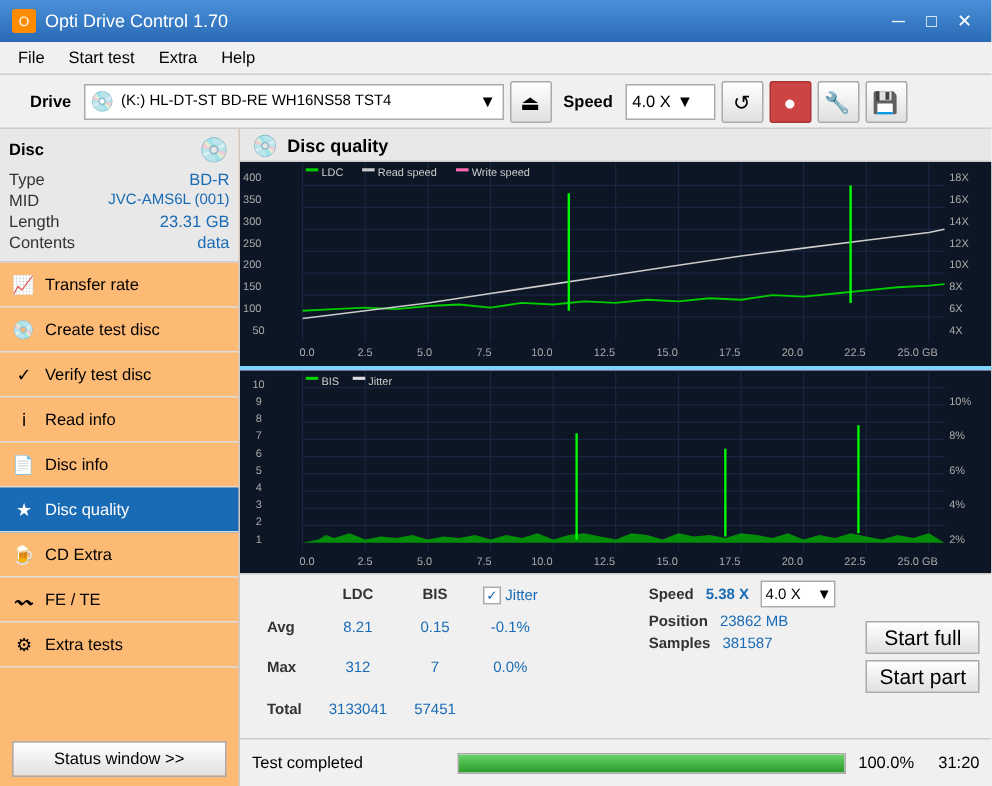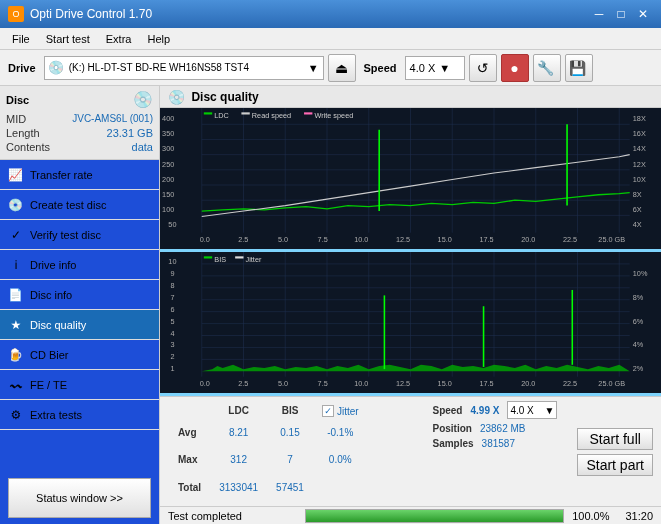--- a/index.html
+++ b/index.html
@@ -31,40 +31,40 @@
     }
     .menubar-item { padding: 2px 8px; cursor: pointer; font-size: 11px; }
 
     
     .toolbar {
       background: #f0f0f0;
       border-bottom: 1px solid #ccc;
       display: flex;
       align-items: center;
       height: 36px;
-      padding: 2px 8px;
+      padding: 2px 20px;
       gap: 4px;
     }
     .toolbar-label { font-size: 11px; font-weight: bold; margin-right: 4px; }
     .toolbar-btn {
       width: 28px; height: 28px;
       border: 1px solid #aaa;
       background: linear-gradient(to bottom, #fff, #e0e0e0);
       display: flex; align-items: center; justify-content: center;
       cursor: pointer; font-size: 14px; border-radius: 2px;
     }
     .speed-label { font-size: 11px; font-weight: bold; margin: 0 4px; }
 
     
     .main { display: flex; height: calc(524px - 28px - 22px - 36px); }
 
     
     .sidebar {
       width: 160px;
-      background: #1d4ed8;
+      background: #fdba74;
       border-right: 1px solid #ccc;
       display: flex;
       flex-direction: column;
     }
     .disc-panel {
       background: #e8e8e8;
       border-bottom: 1px solid #ccc;
       padding: 4px 6px;
     }
     .disc-header { display: flex; align-items: center; justify-content: space-between; margin-bottom: 4px; }
@@ -87,21 +87,21 @@
       font-size: 11px;
       gap: 6px;
     }
     .sidebar-item.active { background: #1a6bb5; color: white; }
     .sidebar-item .si-icon { width: 16px; height: 16px; display: flex; align-items: center; justify-content: center; font-size: 12px; }
 
     .status-btn {
       margin: auto 8px 6px 8px;
       border: 1px solid #aaa;
       background: linear-gradient(to bottom, #fff, #e0e0e0);
-      height: 40px;
+      height: 24px;
       display: flex; align-items: center; justify-content: center;
       cursor: pointer; font-size: 11px;
     }
 
     
     .content { flex: 1; display: flex; flex-direction: column; overflow: hidden; }
 
     
     .dq-header {
       background: #e8e8e8;
@@ -165,21 +165,21 @@
       padding: 0 8px;
       font-size: 14px;
       cursor: pointer;
       white-space: nowrap;
     }
 
     
     .statusbar {
       background: #f0f0f0;
       border-top: 1px solid #ccc;
-      height: 18px;
+      height: 32px;
       display: flex;
       align-items: center;
       padding: 0 8px;
       gap: 8px;
     }
     .status-text { font-size: 11px; flex: 1; }
     .progress-bar-container {
       flex: 2;
       height: 14px;
       border: 1px solid #aaa;
@@ -242,20 +242,24 @@
 <div class="main">
 
   <div class="sidebar">
 
     <div class="disc-panel">
       <div class="disc-header">
         <span class="disc-title">Disc</span>
         <span class="disc-icon">💿</span>
       </div>
       <div class="disc-row">
+        <span class="disc-key">Type</span>
+        <span class="disc-val">BD-R</span>
+      </div>
+      <div class="disc-row">
         <span class="disc-key">MID</span>
         <span class="disc-val" style="font-size:10px;">JVC-AMS6L (001)</span>
       </div>
       <div class="disc-row">
         <span class="disc-key">Length</span>
         <span class="disc-val">23.31 GB</span>
       </div>
       <div class="disc-row">
         <span class="disc-key">Contents</span>
         <span class="disc-val">data</span>
@@ -269,33 +273,33 @@
     <div class="sidebar-item">
       <span class="si-icon">💿</span>
       <span>Create test disc</span>
     </div>
     <div class="sidebar-item">
       <span class="si-icon">✓</span>
       <span>Verify test disc</span>
     </div>
     <div class="sidebar-item">
       <span class="si-icon">ℹ</span>
-      <span>Drive info</span>
+      <span>Read info</span>
     </div>
     <div class="sidebar-item">
       <span class="si-icon">📄</span>
       <span>Disc info</span>
     </div>
     <div class="sidebar-item active">
       <span class="si-icon">★</span>
       <span>Disc quality</span>
     </div>
     <div class="sidebar-item">
       <span class="si-icon">🍺</span>
-      <span>CD Bier</span>
+      <span>CD Extra</span>
     </div>
     <div class="sidebar-item">
       <span class="si-icon">〰</span>
       <span>FE / TE</span>
     </div>
     <div class="sidebar-item">
       <span class="si-icon">⚙</span>
       <span>Extra tests</span>
     </div>
 
@@ -488,21 +492,21 @@
               <td>3133041</td>
               <td>57451</td>
               <td></td>
             </tr>
           </tbody>
         </table>
 
         <div class="right-stats">
           <div class="right-stat-row">
             <span class="right-stat-label">Speed</span>
-            <span class="speed-display">4.99 X</span>
+            <span class="speed-display">5.38 X</span>
             <div class="speed-select-sm">
               <span>4.0 X</span>
               <span>▼</span>
             </div>
           </div>
           <div class="right-stat-row">
             <span class="right-stat-label">Position</span>
             <span class="right-stat-val">23862 MB</span>
           </div>
           <div class="right-stat-row">

